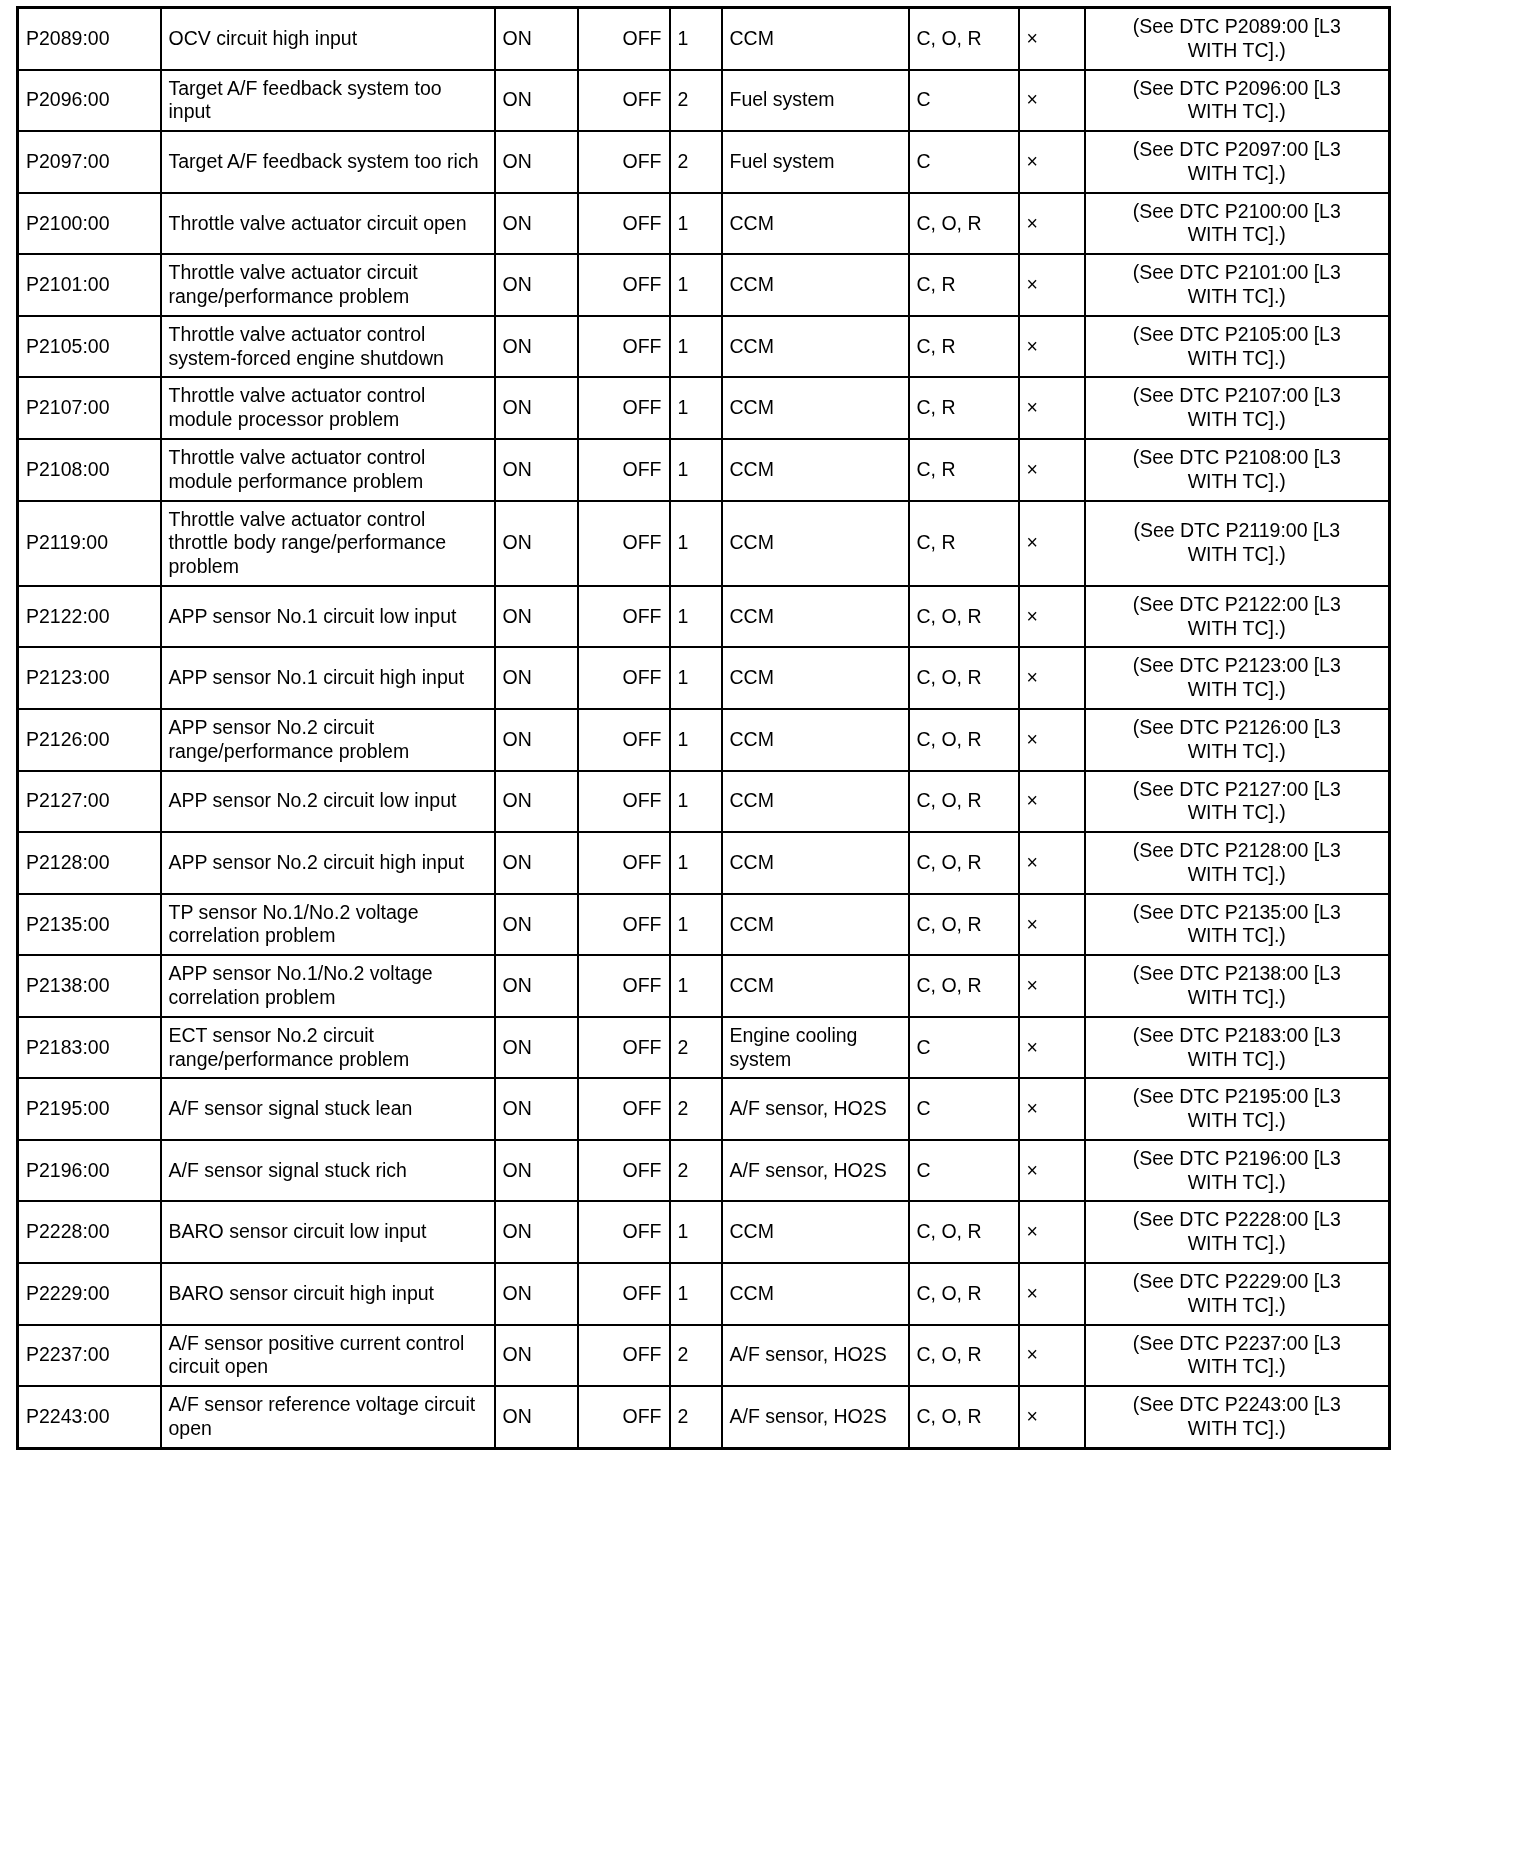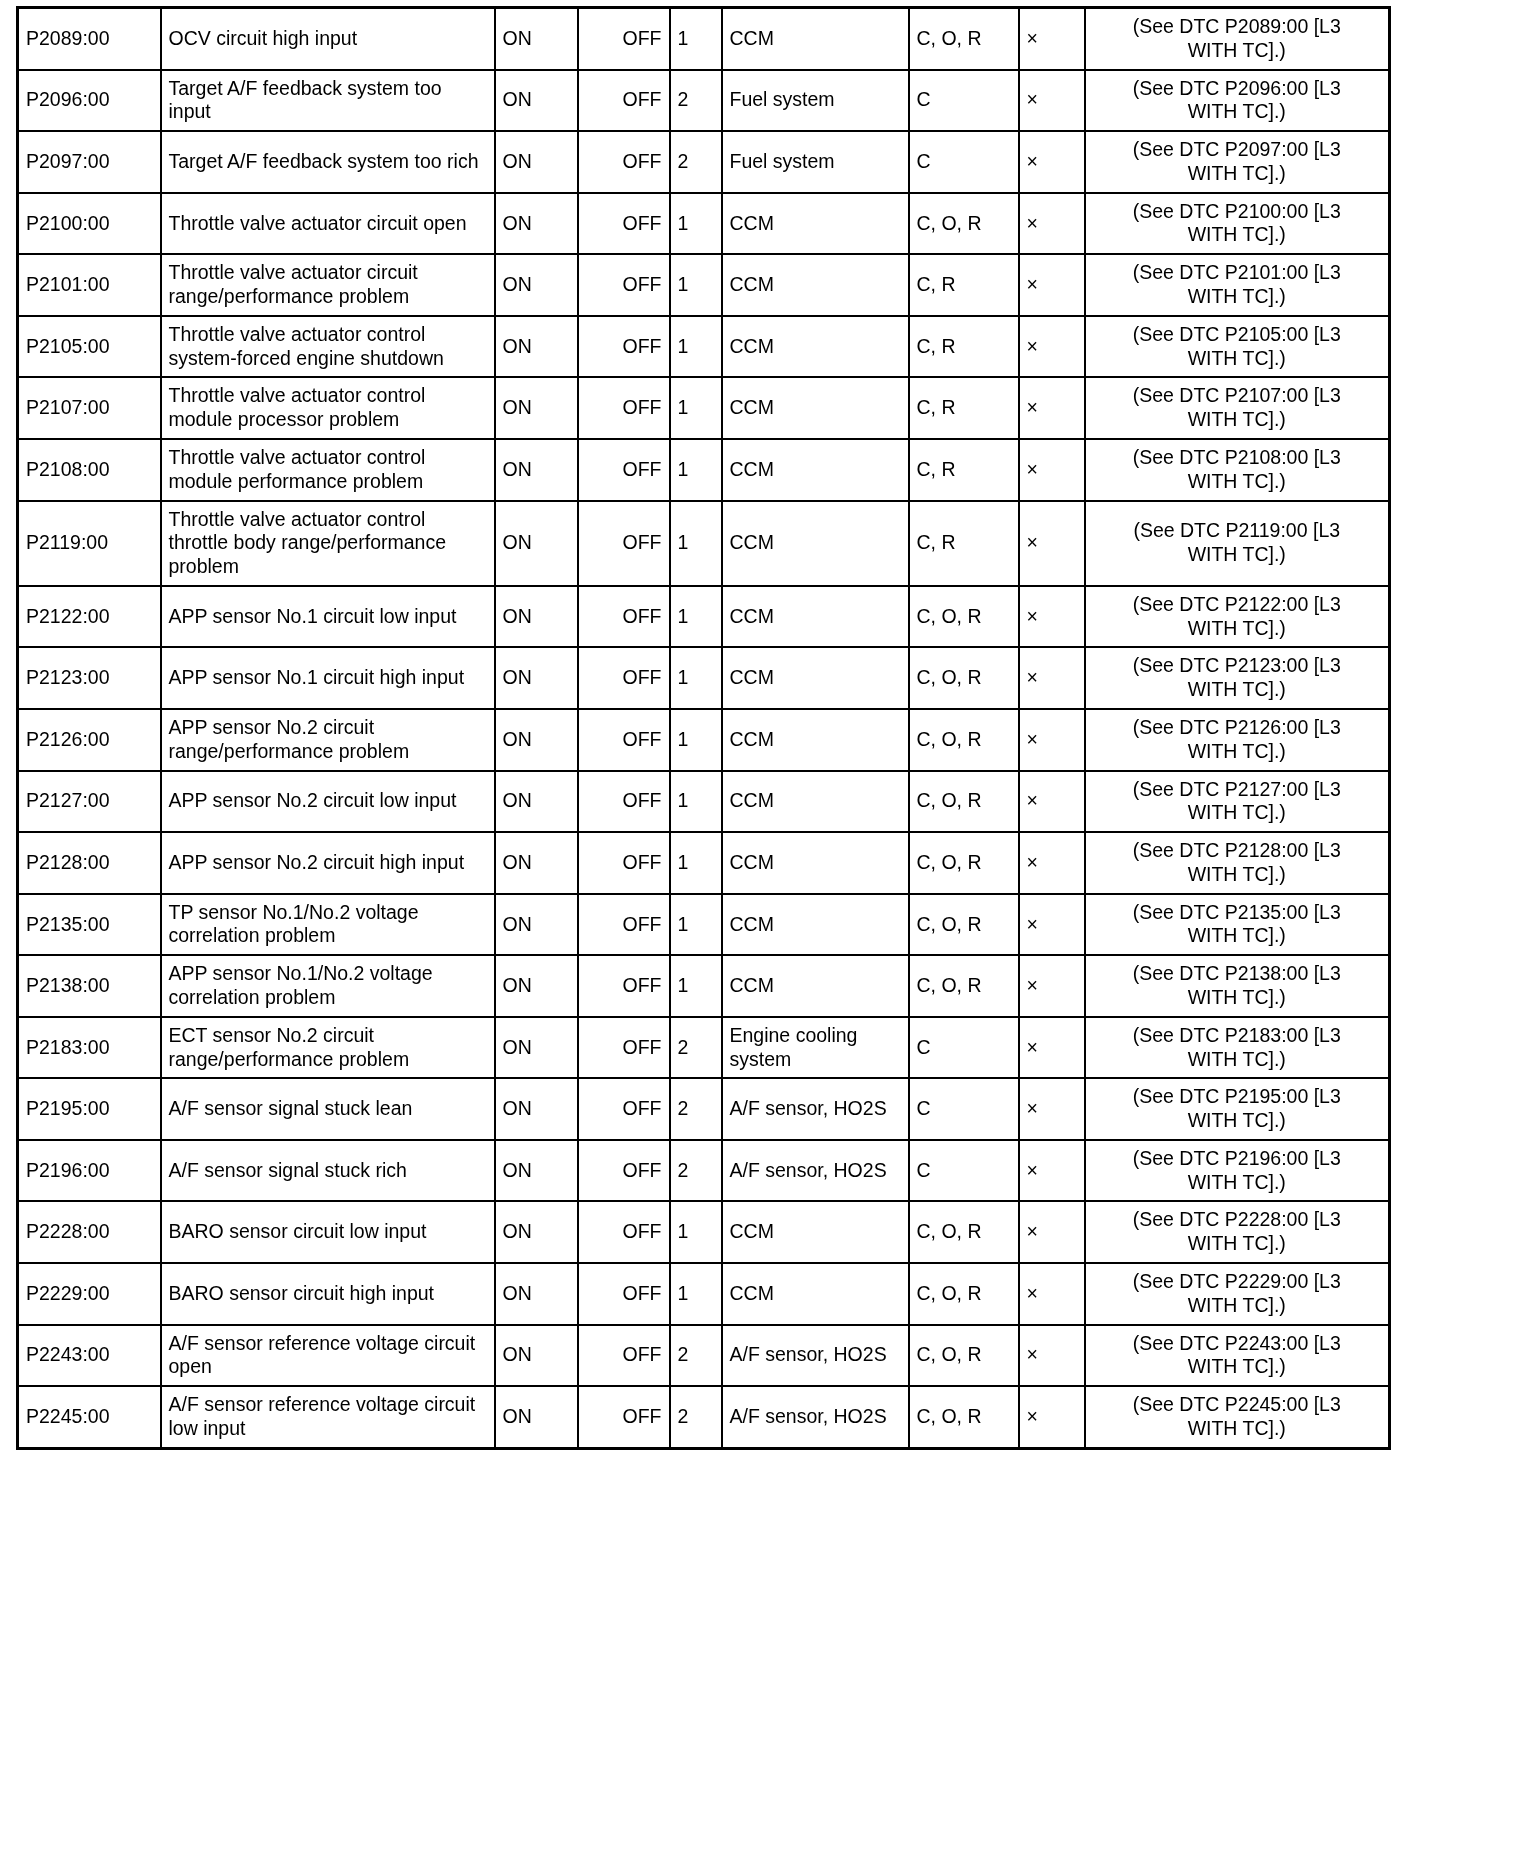--- a/index.html
+++ b/index.html
@@ -359,42 +359,42 @@
           <td class="drv">1</td>
           <td class="mon">CCM</td>
           <td class="cond">C, O, R</td>
           <td class="mem">×</td>
           <td class="ref">
             <span class="ref-line">(See DTC P2229:00 [L3</span>
             <span class="ref-line">WITH TC].)</span>
           </td>
         </tr>
         <tr>
+          <td class="code">P2237:00</td>
+          <td class="desc">A/F sensor positive current control circuit open</td>
+          <td class="mil">ON</td>
+          <td class="ews">OFF</td>
+          <td class="drv">2</td>
+          <td class="mon">A/F sensor, HO2S</td>
+          <td class="cond">C, O, R</td>
+          <td class="mem">×</td>
+          <td class="ref">
+            <span class="ref-line">(See DTC P2237:00 [L3</span>
+            <span class="ref-line">WITH TC].)</span>
+          </td>
+        </tr>
+        <tr>
           <td class="code">P2243:00</td>
           <td class="desc">A/F sensor reference voltage circuit open</td>
           <td class="mil">ON</td>
           <td class="ews">OFF</td>
           <td class="drv">2</td>
           <td class="mon">A/F sensor, HO2S</td>
           <td class="cond">C, O, R</td>
           <td class="mem">×</td>
           <td class="ref">
             <span class="ref-line">(See DTC P2243:00 [L3</span>
-            <span class="ref-line">WITH TC].)</span>
-          </td>
-        </tr>
-        <tr>
-          <td class="code">P2245:00</td>
-          <td class="desc">A/F sensor reference voltage circuit low input</td>
-          <td class="mil">ON</td>
-          <td class="ews">OFF</td>
-          <td class="drv">2</td>
-          <td class="mon">A/F sensor, HO2S</td>
-          <td class="cond">C, O, R</td>
-          <td class="mem">×</td>
-          <td class="ref">
-            <span class="ref-line">(See DTC P2245:00 [L3</span>
             <span class="ref-line">WITH TC].)</span>
           </td>
         </tr>
       </tbody>
   </table>
 </div>
 
 </body></html>

